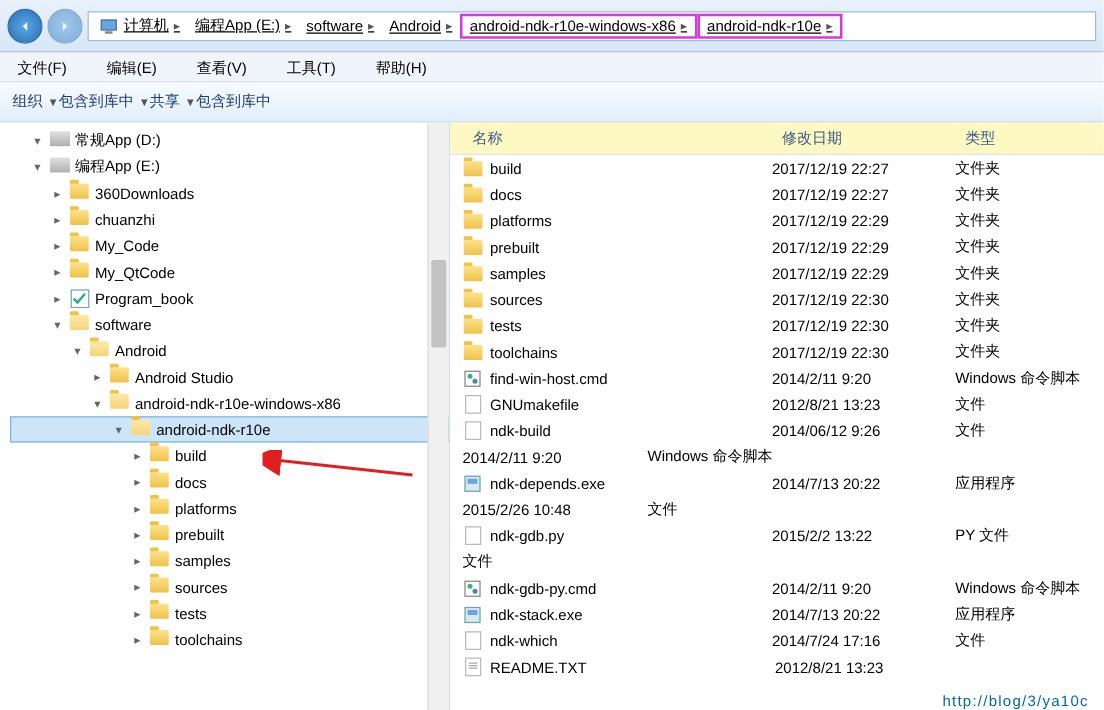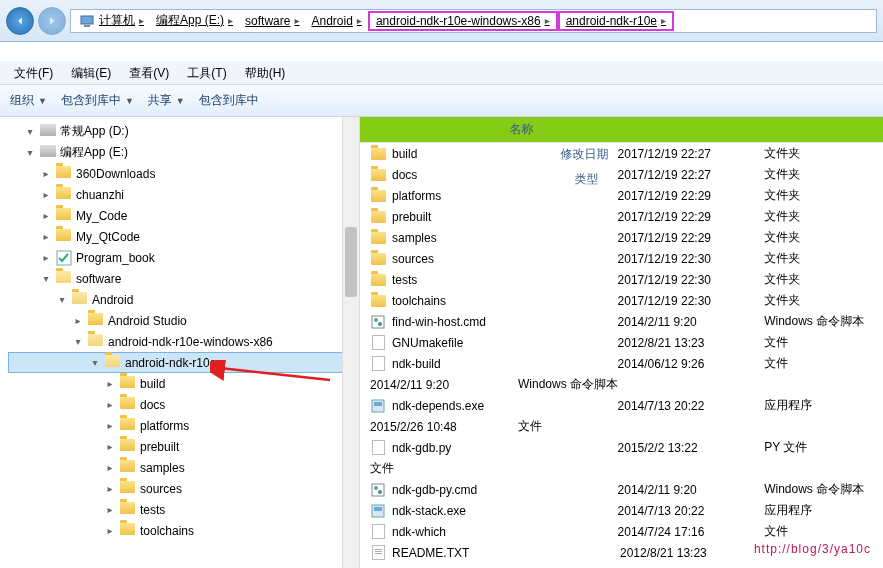--- a/index.html
+++ b/index.html
@@ -10,64 +10,64 @@
 .nav-btn { width: 28px; height: 28px; border-radius: 50%; background: radial-gradient(#5aa8e6, #2a6db0); border: 1px solid #2a6db0; display: flex; align-items: center; justify-content: center; }
 .nav-btn svg { width: 14px; height: 14px; fill: #fff; }
 .nav-btn.disabled { opacity: 0.5; }
 .breadcrumb { flex: 1; display: flex; align-items: center; background: #fff; border: 1px solid #a0b8d8; height: 24px; padding: 0 2px; }
 .crumb { display: flex; align-items: center; padding: 0 6px; height: 20px; cursor: pointer; }
 .crumb .arr { margin-left: 4px; color: #555; font-size: 10px; }
 .crumb.hl { border: 2px solid #d63adf; }
 .pc-icon { width: 16px; height: 16px; margin-right: 4px; }
 
 
-.menubar { background: #f0f5fb; border-bottom: 1px solid #d0dce8; padding: 2px 6px; display: flex; gap: 2px; height: 24px; margin-top: 19px; }
+.menubar { background: #f0f5fb; border-bottom: 1px solid #d0dce8; padding: 2px 6px; display: flex; gap: 16px; height: 24px; }
 .menu-item { padding: 2px 8px; cursor: pointer; }
 
 
-.toolbar { background: linear-gradient(#f7fbff, #e2eefb); border-bottom: 1px solid #c5d7eb; padding: 4px 10px; display: flex; gap: 14px; height: 32px; align-items: center; }
+.toolbar { background: linear-gradient(#f7fbff, #e2eefb); border-bottom: 1px solid #c5d7eb; padding: 4px 10px; display: flex; height: 32px; align-items: center; }
 .tool-item { display: flex; align-items: center; gap: 4px; color: #1a3e6d; cursor: pointer; }
 .tool-item .drop { font-size: 9px; color: #555; }
 
 
 .main { display: flex; height: calc(568px - 42px - 24px - 32px); }
 .tree-pane { width: 360px; border-right: 1px solid #d0dce8; overflow-y: auto; position: relative; padding: 4px 0 4px 8px; }
 .list-pane { flex: 1; overflow-y: auto; position: relative; }
 
 
 .tree-node { display: flex; align-items: center; height: 21px; cursor: pointer; position: relative; }
 .tree-node.selected { background: #cde6f7; border: 1px solid #7bb4e3; }
 .expander { width: 12px; display: flex; justify-content: center; color: #666; font-size: 10px; }
 .tree-icon { width: 16px; height: 16px; margin: 0 4px; }
 .folder-ic { background: linear-gradient(#fce28a, #f0c24a); border-radius: 1px; width: 15px; height: 12px; position: relative; }
 .folder-ic::before { content: ""; position: absolute; top: -3px; left: 0; width: 7px; height: 3px; background: #f0c24a; border-radius: 1px 1px 0 0; }
 .folder-open { background: linear-gradient(#fde9a8, #f5d57a); }
 .disk-ic { width: 16px; height: 12px; background: linear-gradient(#e0e0e0, #b0b0b0); border-radius: 1px; }
 
 
-.list-header { display: flex; border-bottom: 1px solid #e0e5eb; height: 26px; align-items: center; padding-left: 10px; background: #84cc16; flex-direction: column; }
+.list-header { display: flex; border-bottom: 1px solid #e0e5eb; height: 26px; padding-left: 10px; background: #fef9c3; }
 .col-name { width: 250px; }
 .col-date { width: 148px; }
 .col-type { width: 120px; }
 .list-header > div { color: #3a5a8a; padding: 4px 8px; }
 .file-row { display: flex; align-items: center; height: 21px; padding-left: 10px; cursor: pointer; }
 .file-icon { width: 16px; height: 16px; margin-right: 6px; display: flex; align-items: center; justify-content: center; }
 .file-ic { width: 13px; height: 15px; background: #fff; border: 1px solid #bbb; position: relative; }
 .file-ic.txt::after { content: ""; position: absolute; left: 2px; top: 3px; width: 7px; height: 1px; background: #aaa; box-shadow: 0 2px 0 #aaa, 0 4px 0 #aaa; }
 .file-row .col-name { display: flex; align-items: center; }
 
 
 .scrollbar-v { position: absolute; right: 0; top: 0; bottom: 0; width: 17px; background: #f0f0f0; border-left: 1px solid #dcdcdc; }
 .scroll-thumb { position: absolute; left: 2px; right: 2px; background: #c2c2c2; border-radius: 2px; }
 
 
 .arrow-annot { position: absolute; pointer-events: none; }
 
 
-.watermark { position: absolute; bottom: 12px; right: 12px; color: #be185d; font-size: 12px; letter-spacing: 1px; }
+.watermark { position: absolute; bottom: 0; right: 12px; color: #0369a1; font-size: 12px; letter-spacing: 1px; }
 </style>
 </head>
 <body>
 
 <div class="win-top">
   <div class="nav-btn">
     <svg viewBox="0 0 24 24">
         <path d="M15 6l-6 6 6 6"></path>
       </svg>
   </div>

